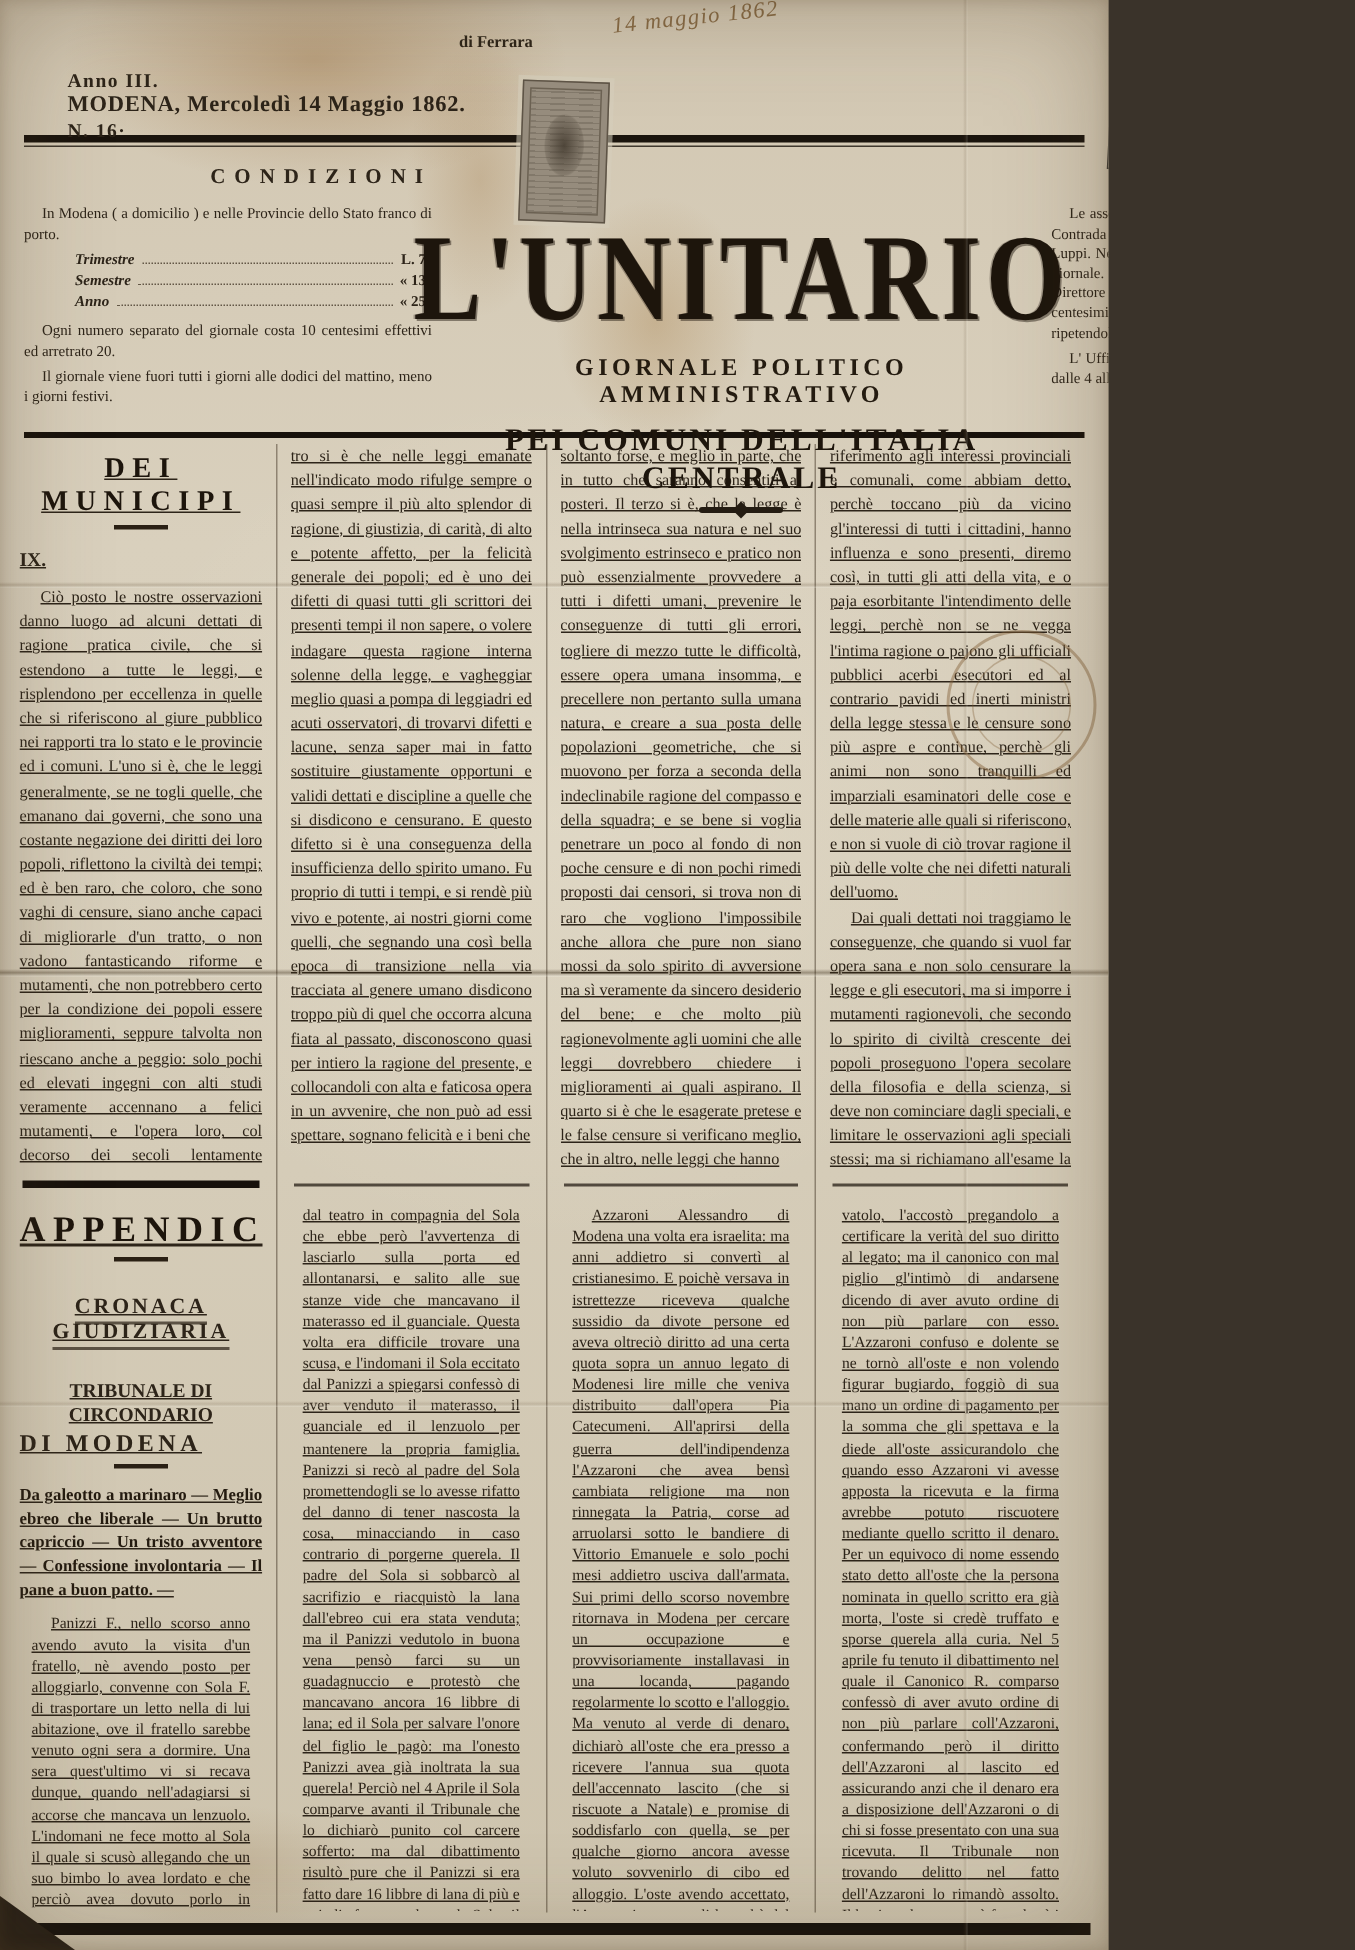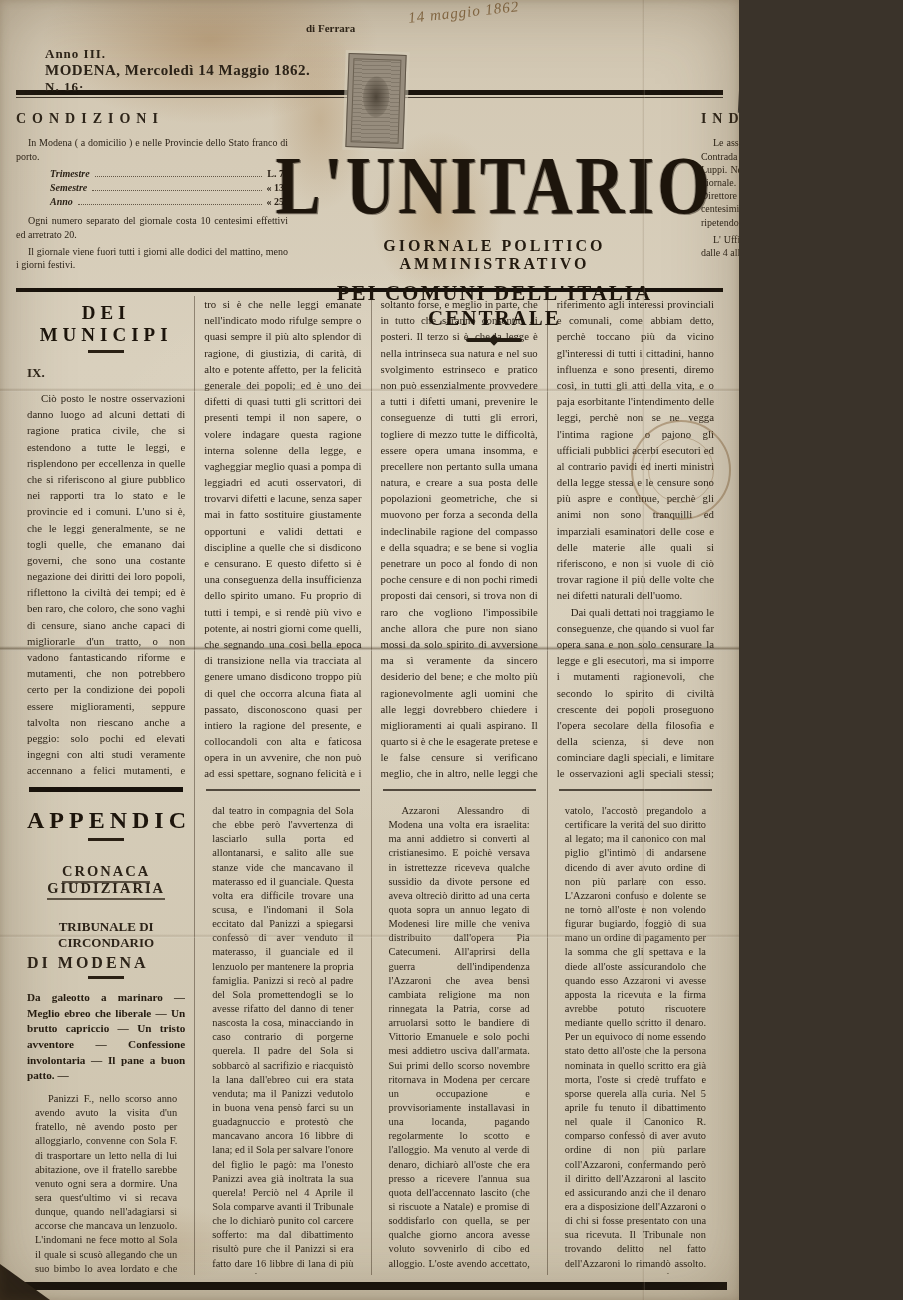--- a/index.html
+++ b/index.html
@@ -59,21 +59,21 @@
     border-radius:50%;border:2px solid rgba(130,95,55,.45);}
   .round-postmark::after{content:"";position:absolute;inset:15px;border-radius:50%;
     border:1px solid rgba(130,95,55,.35);}
 
   .rule-top{margin:0 16px;height:5px;background:#1a140d;}
   .rule-top-thin{margin:2px 16px 0;height:1px;background:rgba(26,20,13,.8);}
 
   
   .masthead{display:grid;grid-template-columns:272px 1fr 272px;padding:4px 16px 0;height:182px;}
   .mast-side{overflow:hidden;font-size:10px;line-height:1.32;text-align:justify;}
-  .mast-title-sm{text-align:left;font-weight:700;font-size:14px;letter-spacing:6px;margin:8px 0 8px;}
+  .mast-title-sm{text-align:right;font-weight:700;font-size:14px;letter-spacing:6px;margin:8px 0 8px;}
   .mast-side p{margin:0 0 4px;text-indent:12px;}
   .price-row{display:flex;align-items:baseline;margin:1px 4px 1px 34px;}
   .price-row .pl{font-style:italic;font-weight:700;}
   .price-row .leader{flex:1;border-bottom:1px dotted rgba(87,74,58,.9);margin:0 5px 3px;}
   .price-row .pv{font-weight:700;}
   .prices{margin:4px 0 6px;}
 
   .mast-center{text-align:center;overflow:visible;position:relative;}
   .paper-title{font-size:64px;font-weight:700;letter-spacing:3px;white-space:nowrap;
     color:#1d150c;margin:0;padding-top:44px;transform:scale(1.06,1.28);transform-origin:50% 60%;
@@ -81,21 +81,21 @@
   .subtitle1{font-weight:700;font-size:16px;letter-spacing:3px;margin-top:17px;color:#241b10;}
   .subtitle2{font-weight:700;font-size:21px;letter-spacing:2px;margin-top:8px;color:#1d150c;}
   .ornament{width:56px;height:4px;background:#241c12;margin:7px auto 4px;border-radius:2px;position:relative;}
   .ornament::after{content:"";position:absolute;left:50%;top:-2px;width:8px;height:8px;
     background:#241c12;transform:translateX(-50%) rotate(45deg);}
   .mottos{display:flex;justify-content:space-between;font-weight:700;font-size:13.5px;padding:2px 8px 0;}
 
   .rule-mid{margin:4px 16px 0;height:4px;background:#17110b;}
 
   
-  .bodygrid{display:grid;grid-template-columns:repeat(4,1fr);padding:4px 16px 0 18px;}
+  .bodygrid{display:grid;grid-template-columns:repeat(4,1fr);padding:4px 16px 0 4px;text-decoration:underline;}
   .col{padding:0 9px;min-width:0;}
   .col + .col{border-left:1px solid rgba(70,55,40,.5);}
   .art{height:486px;overflow:hidden;}
   .appx{height:478px;overflow:hidden;}
   .art p{font-size:10.8px;line-height:1.5;text-align:justify;margin:0;text-indent:14px;}
   .appx p{font-size:10.4px;line-height:1.36;text-align:justify;margin:8px;text-indent:13px;}
   .sep-heavy{height:5px;background:#17110b;margin:5px 2px;}
   .sep-light{height:2px;background:rgba(30,22,14,.72);margin:7px 2px 5px;}
 
   .art-title{text-align:center;font-weight:700;font-size:19px;letter-spacing:5px;margin:6px 0 2px;color:#1d150c;}

